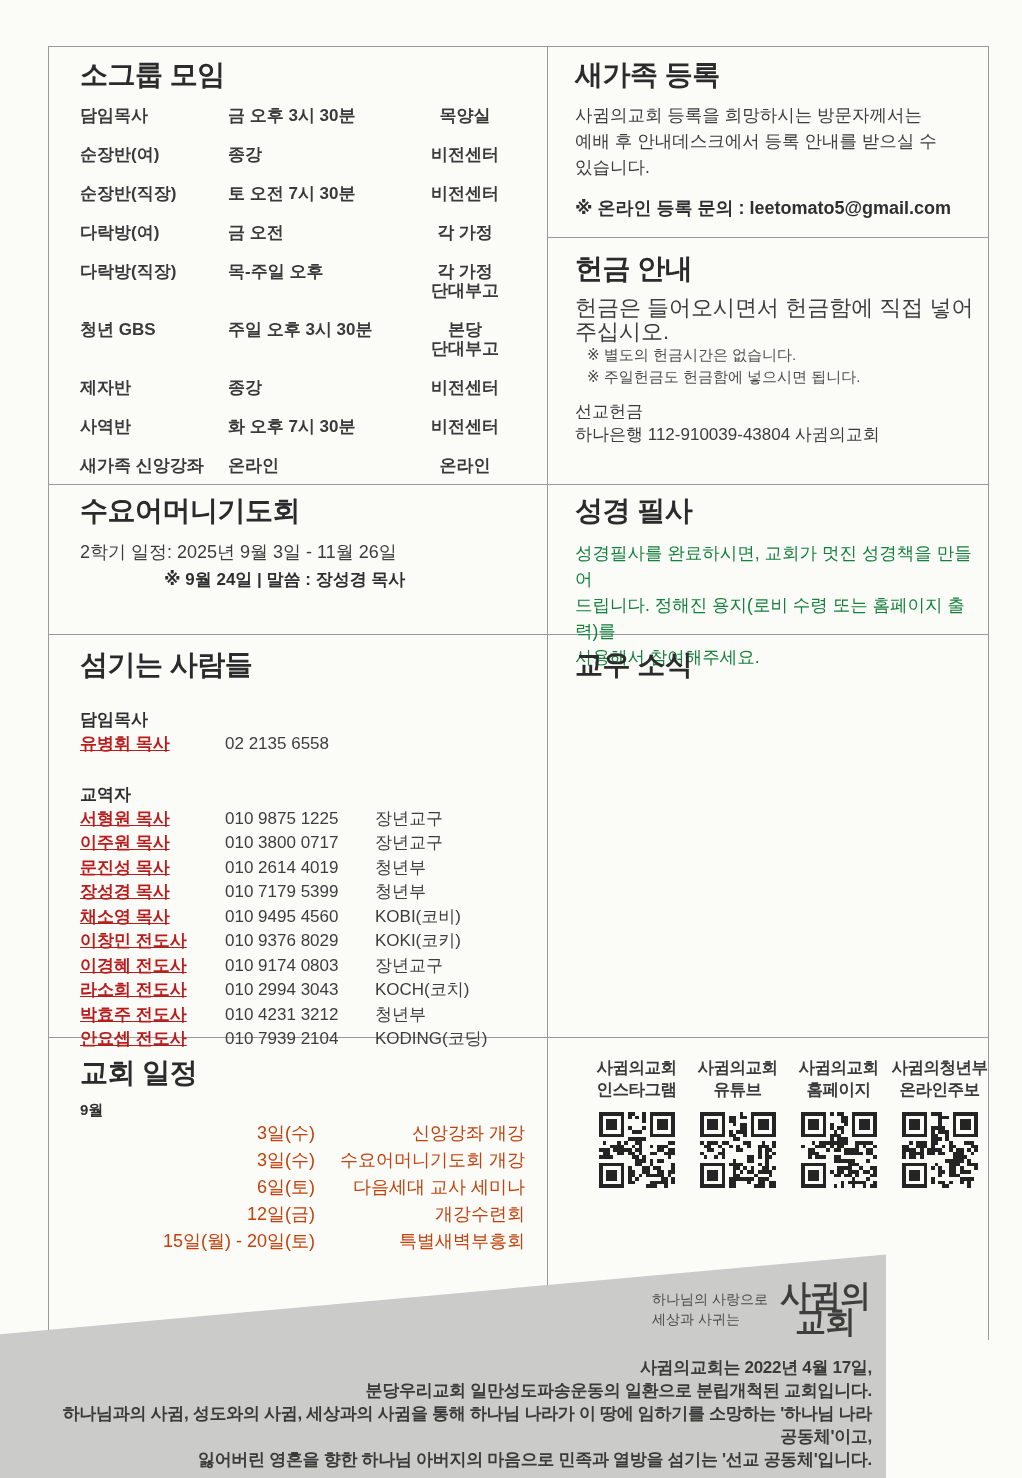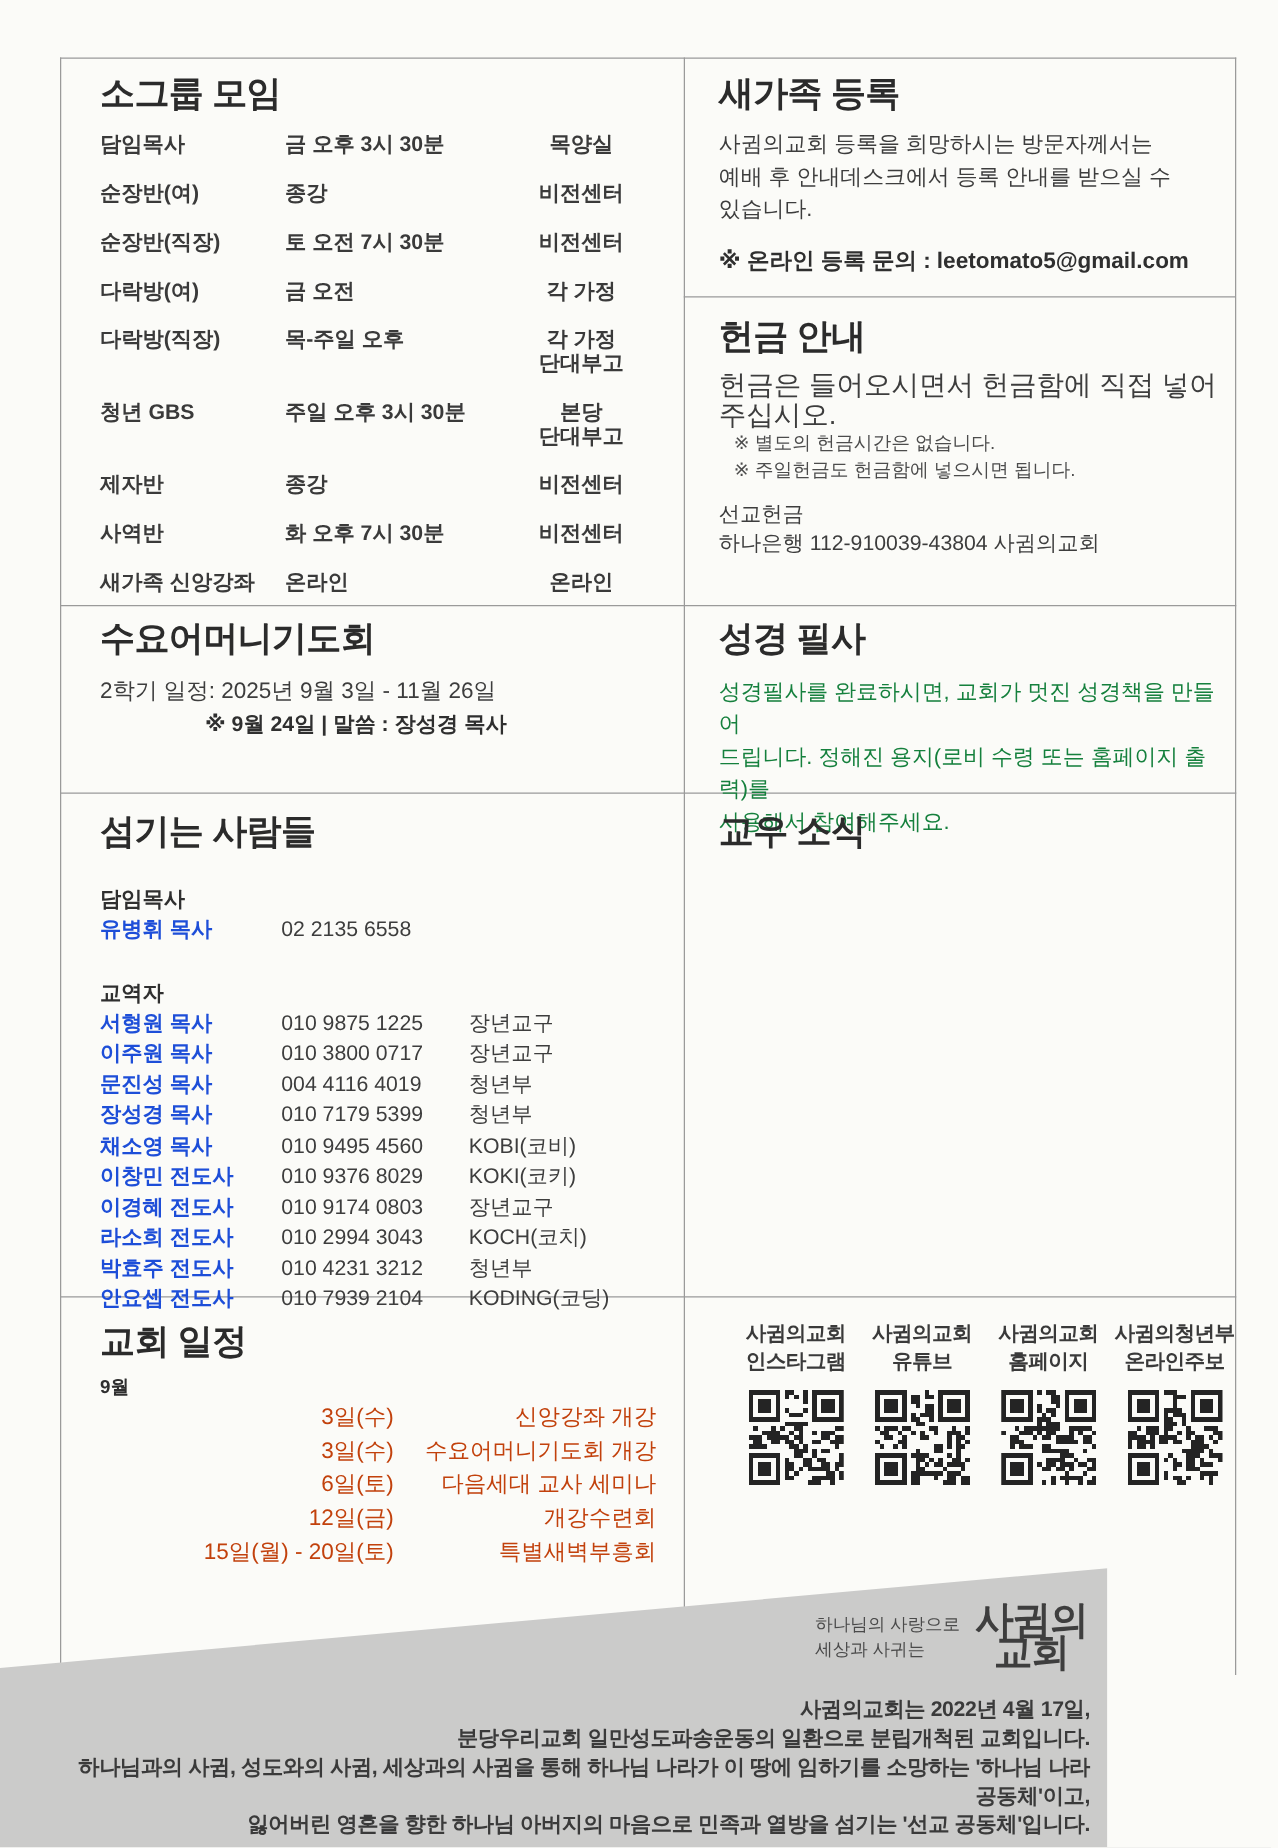--- a/index.html
+++ b/index.html
@@ -31,21 +31,21 @@
   .of-acct{margin-top:13px;font-size:17px;line-height:22.5px;color:#3d3d3d;font-weight:500;}
   
   .mp-sched{margin-top:12px;font-size:18px;line-height:24px;color:#3d3d3d;font-weight:500;}
   .mp-high{margin-top:4px;margin-left:84px;font-size:17px;font-weight:800;color:#2f2f2f;}
   
   .bc-body{margin-top:12px;font-size:17.5px;line-height:26px;color:#15803d;font-weight:500;}
   
   .srv-group{margin-top:26px;}
   .srv-head{font-size:17px;font-weight:800;line-height:24px;color:#2f2f2f;}
   .srv-row{display:flex;font-size:17px;line-height:24.5px;color:#3d3d3d;}
-  .srv-name{width:145px;flex:none;font-weight:800;color:#1d4ed8;}
+  .srv-name{width:145px;flex:none;font-weight:800;color:#b91c1c;text-decoration:underline;}
   .srv-phone{width:150px;flex:none;font-weight:500;}
   .srv-role{flex:1;font-weight:500;}
   
   .sch-month{margin-top:10px;font-size:15px;font-weight:800;line-height:20px;color:#2f2f2f;}
   .sch-row{display:flex;font-size:18px;line-height:27px;color:#c2410c;font-weight:500;text-align:right;}
   .sch-date{width:235px;flex:none;}
   .sch-event{flex:1;}
   
   .qr-wrap{display:flex;gap:4px;}
   .qr-item{width:97px;text-align:center;}
@@ -182,21 +182,21 @@
           <span class="srv-phone">010 9875 1225</span>
           <span class="srv-role">장년교구</span>
         </div>
       <div class="srv-row">
           <span class="srv-name">이주원 목사</span>
           <span class="srv-phone">010 3800 0717</span>
           <span class="srv-role">장년교구</span>
         </div>
       <div class="srv-row">
           <span class="srv-name">문진성 목사</span>
-          <span class="srv-phone">004 4116 4019</span>
+          <span class="srv-phone">010 2614 4019</span>
           <span class="srv-role">청년부</span>
         </div>
       <div class="srv-row">
           <span class="srv-name">장성경 목사</span>
           <span class="srv-phone">010 7179 5399</span>
           <span class="srv-role">청년부</span>
         </div>
       <div class="srv-row">
           <span class="srv-name">채소영 목사</span>
           <span class="srv-phone">010 9495 4560</span>

